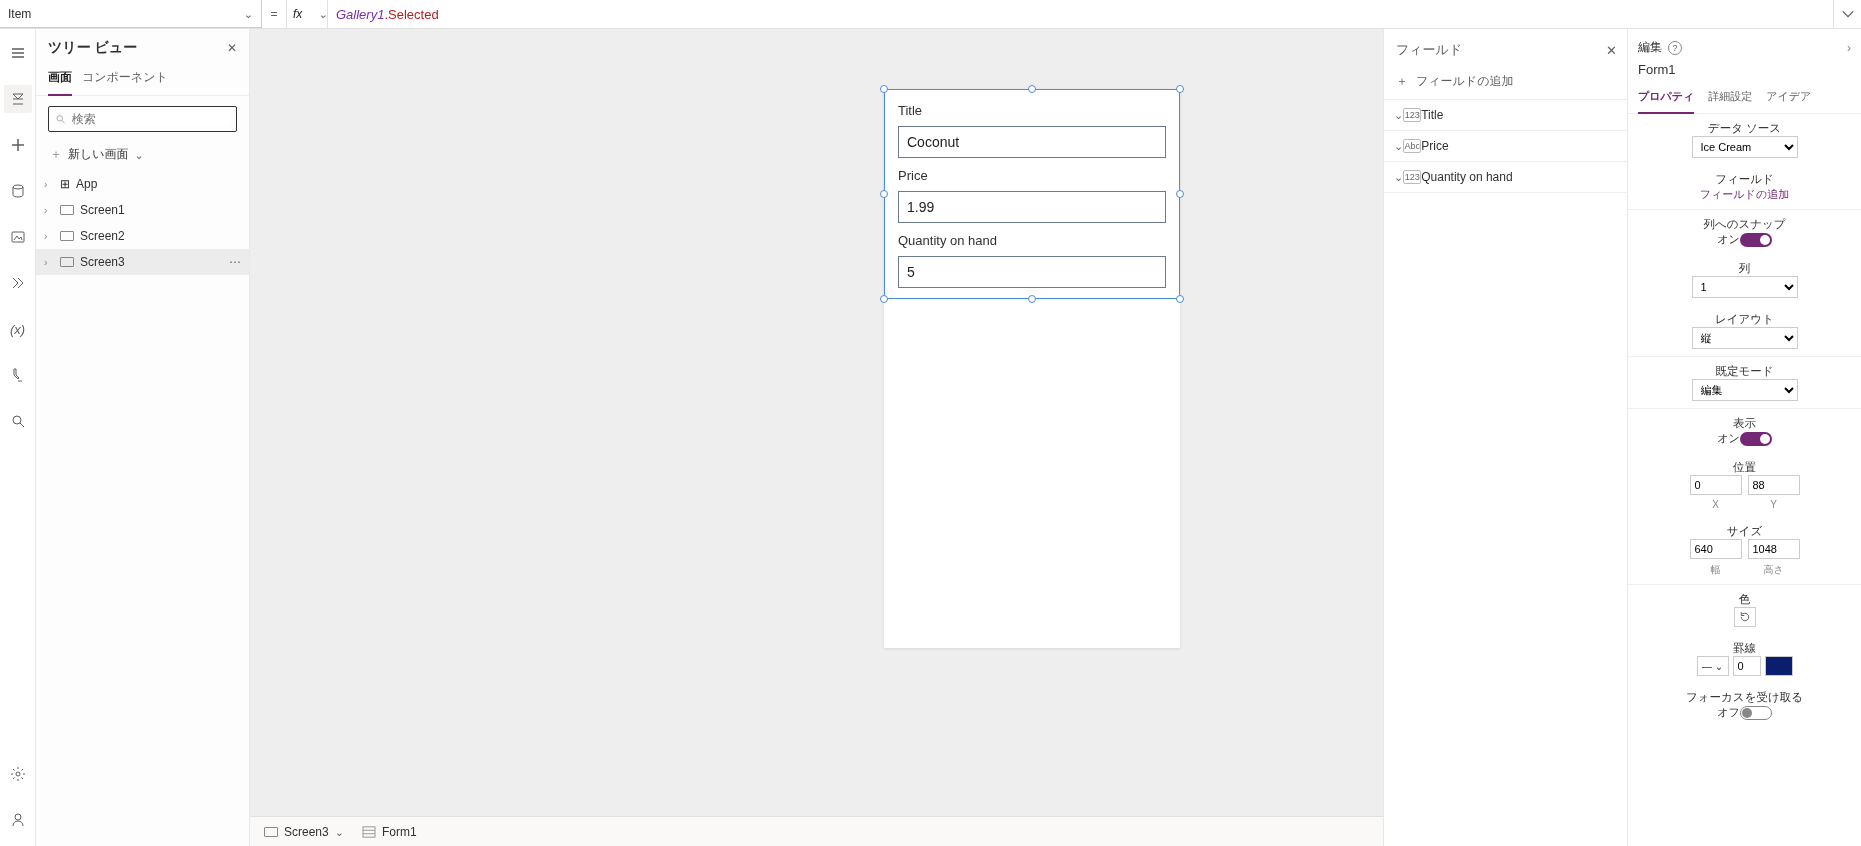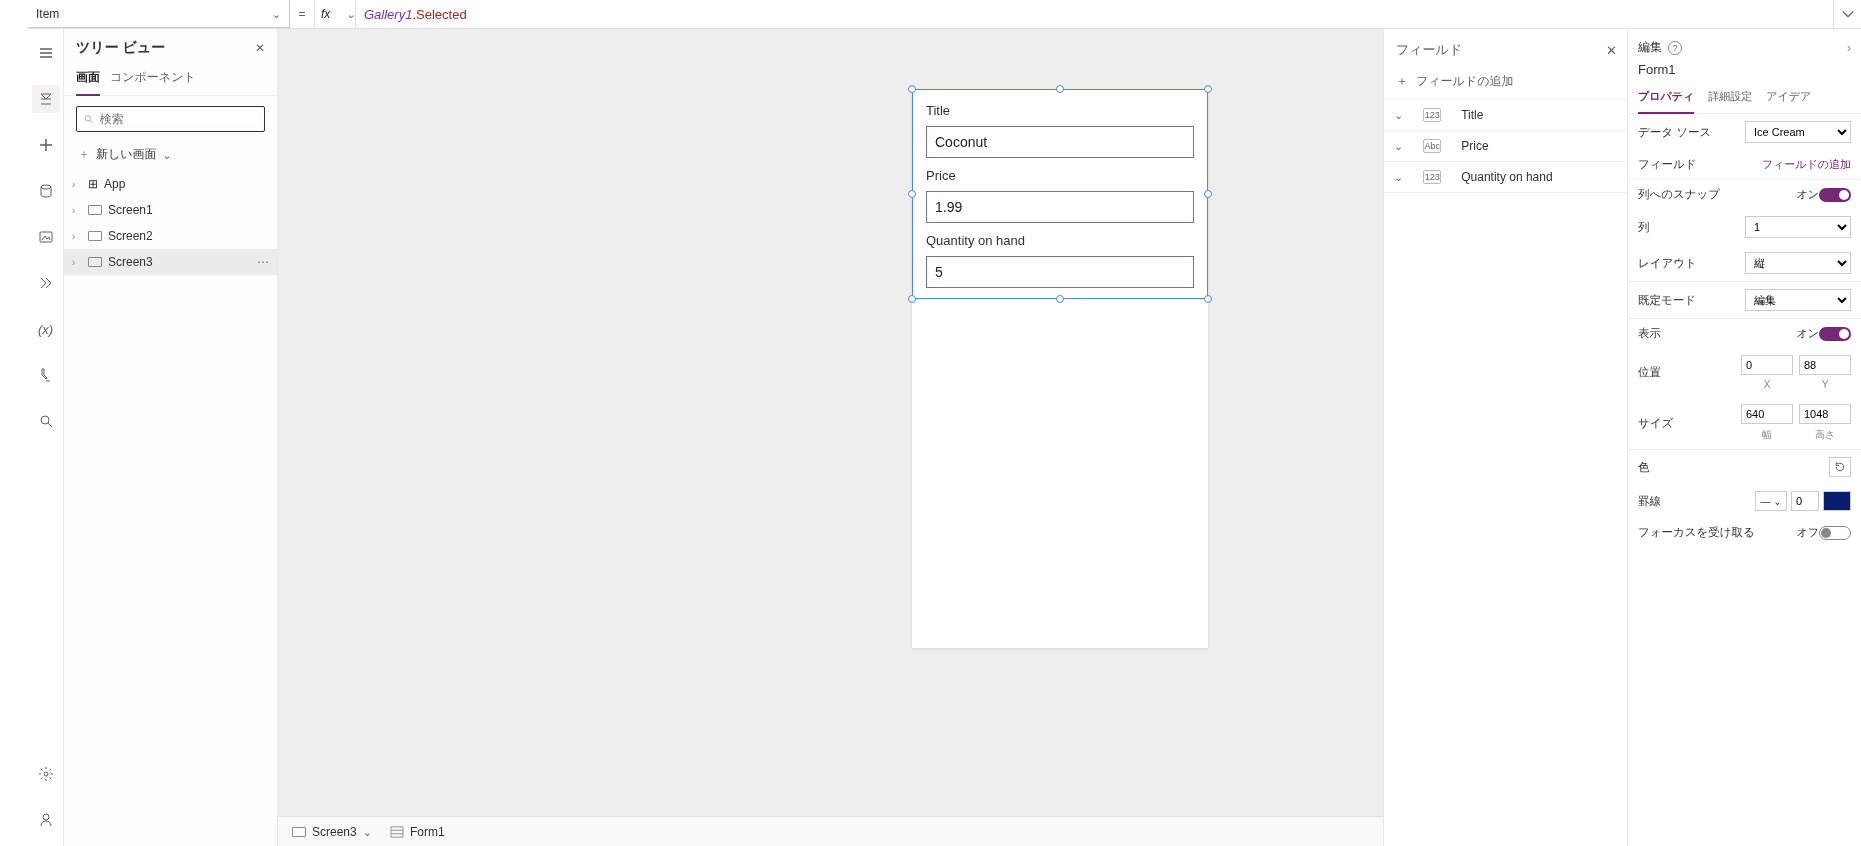--- a/index.html
+++ b/index.html
@@ -1,18 +1,18 @@
 <!DOCTYPE html>
 <html><head>
 <meta charset="utf-8">
 <style>
 * { box-sizing: border-box; margin: 0; padding: 0; font-family: "Segoe UI", "Yu Gothic UI", Meiryo, sans-serif; }
 body { font-size: 12px; color: #323130; background: #fff; overflow: hidden; }
 
-.app { display: flex; flex-direction: column; height: 846px; width: 1861px; padding-left: 28px; }
+.app { display: flex; flex-direction: column; height: 846px; width: 1861px; }
 
 
 .formula-row { display: flex; align-items: center; height: 29px; border-bottom: 1px solid #e1e1e1; }
 .prop-dropdown { width: 262px; height: 100%; border: 1px solid #ccc; border-top: none; border-left: none; display: flex; align-items: center; padding: 0 8px; font-size: 12px; cursor: pointer; justify-content: space-between; }
 .eq-sign { width: 24px; text-align: center; color: #605e5c; }
 .fx-cell { width: 42px; font-style: italic; color: #201f1e; display:flex; align-items:center; gap:16px; padding-left:6px; border-left:1px solid #e1e1e1; border-right:1px solid #e1e1e1; height:100%; }
 .formula-input { flex: 1; padding: 0 8px; font-family: Consolas, monospace; font-size: 13px; display:flex; align-items:center; height:100%; }
 .formula-input .ident { font-style: italic; color: #7b2bad; }
 .formula-input .rest { color: #b91c1c; }
 .expand-btn { width: 28px; display:flex; align-items:center; justify-content:center; color:#605e5c; height:100%; border-left:1px solid #e1e1e1; }
@@ -58,34 +58,34 @@
 .form-input { width:100%; border:1px solid #6b7a90; height:32px; padding: 0 8px; font-size:14px; color:#222; display:flex; align-items:center; background:#fff; }
 
 .canvas-footer { height: 30px; background:#faf9f8; border-top:1px solid #e1e1e1; display:flex; align-items:center; padding-left:14px; gap:18px; font-size:12px; color:#323130; }
 .bc-item { display:flex; align-items:center; gap:6px; cursor:pointer; }
 .bc-item .screen-ico { width:14px; height:10px; border:1px solid #888; border-radius:1px; }
 
 
 .fields-panel { width:244px; border-left:1px solid #e8e8e8; display:flex; flex-direction:column; background:#fff; }
 .panel-head { display:flex; align-items:center; justify-content:space-between; padding:12px 10px 10px 12px; font-size:13px; color:#605e5c; }
 .add-field { display:flex; align-items:center; gap:8px; padding:4px 12px 10px 12px; font-size:12px; color:#605e5c; cursor:pointer; }
-.field-row { display:flex; align-items:center; gap:20px; padding:8px 10px; border-top:1px solid #eee; border-bottom:1px solid #eee; font-size:12px; cursor:pointer; margin-top:-1px; }
+.field-row { display:flex; align-items:center; gap:0; padding:8px 10px; border-top:1px solid #eee; border-bottom:1px solid #eee; font-size:12px; cursor:pointer; margin-top:-1px; }
 .field-row .ico { width:18px; height:14px; display:flex; align-items:center; justify-content:center; font-size:9px; color:#666; border:1px solid #bbb; border-radius:2px; }
 
 
 .props-panel { width:234px; border-left:1px solid #e8e8e8; display:flex; flex-direction:column; padding-top:6px; background:#fff; }
 .props-head { display:flex; align-items:center; gap:6px; padding: 4px 10px; font-size:12px; color:#323130; }
 .props-head .edit-lbl { }
 .props-head .help { width:14px; height:14px; border:1px solid #888; border-radius:50%; font-size:9px; display:flex; align-items:center; justify-content:center; color:#666; }
 .props-head .chev-r { margin-left:auto; color:#888; }
 .props-name { padding: 2px 10px 6px 10px; font-size:13px; font-weight:400; color:#323130; }
 .props-tabs { display:flex; gap:14px; padding:0 10px; border-bottom:1px solid #eee; font-size:11px; }
 .props-tab { padding:6px 0 8px 0; cursor:pointer; color:#605e5c; white-space:nowrap; }
 .props-tab.active { color:#742774; border-bottom:2px solid #742774; font-weight:600; margin-bottom:-1px; }
-.prop-row { display:flex; align-items:center; justify-content:space-between; padding: 7px 10px; font-size:11.5px; }
+.prop-row { display:flex; align-items:center; justify-content:space-between; padding: 7px 10px; font-size:11.5px;flex-direction:column; }
 .prop-row .lbl { color:#323130; }
 .prop-row select { width:106px; border:1px solid #ccc; height:22px; font-size:11px; padding:0 4px; background:#fff; }
 .prop-row .link { color:#742774; cursor:pointer; font-size:11px; }
 .prop-sep { border-top:1px solid #eee; }
 .toggle { width:32px; height:14px; border-radius:8px; position:relative; display:inline-block; }
 .toggle.on { background:#742774; }
 .toggle.off { background:#fff; border:1px solid #888; }
 .toggle .knob { width:10px; height:10px; border-radius:50%; background:#fff; position:absolute; top:2px; }
 .toggle.on .knob { right:2px; }
 .toggle.off .knob { left:1px; top:1px; background:#888; }

